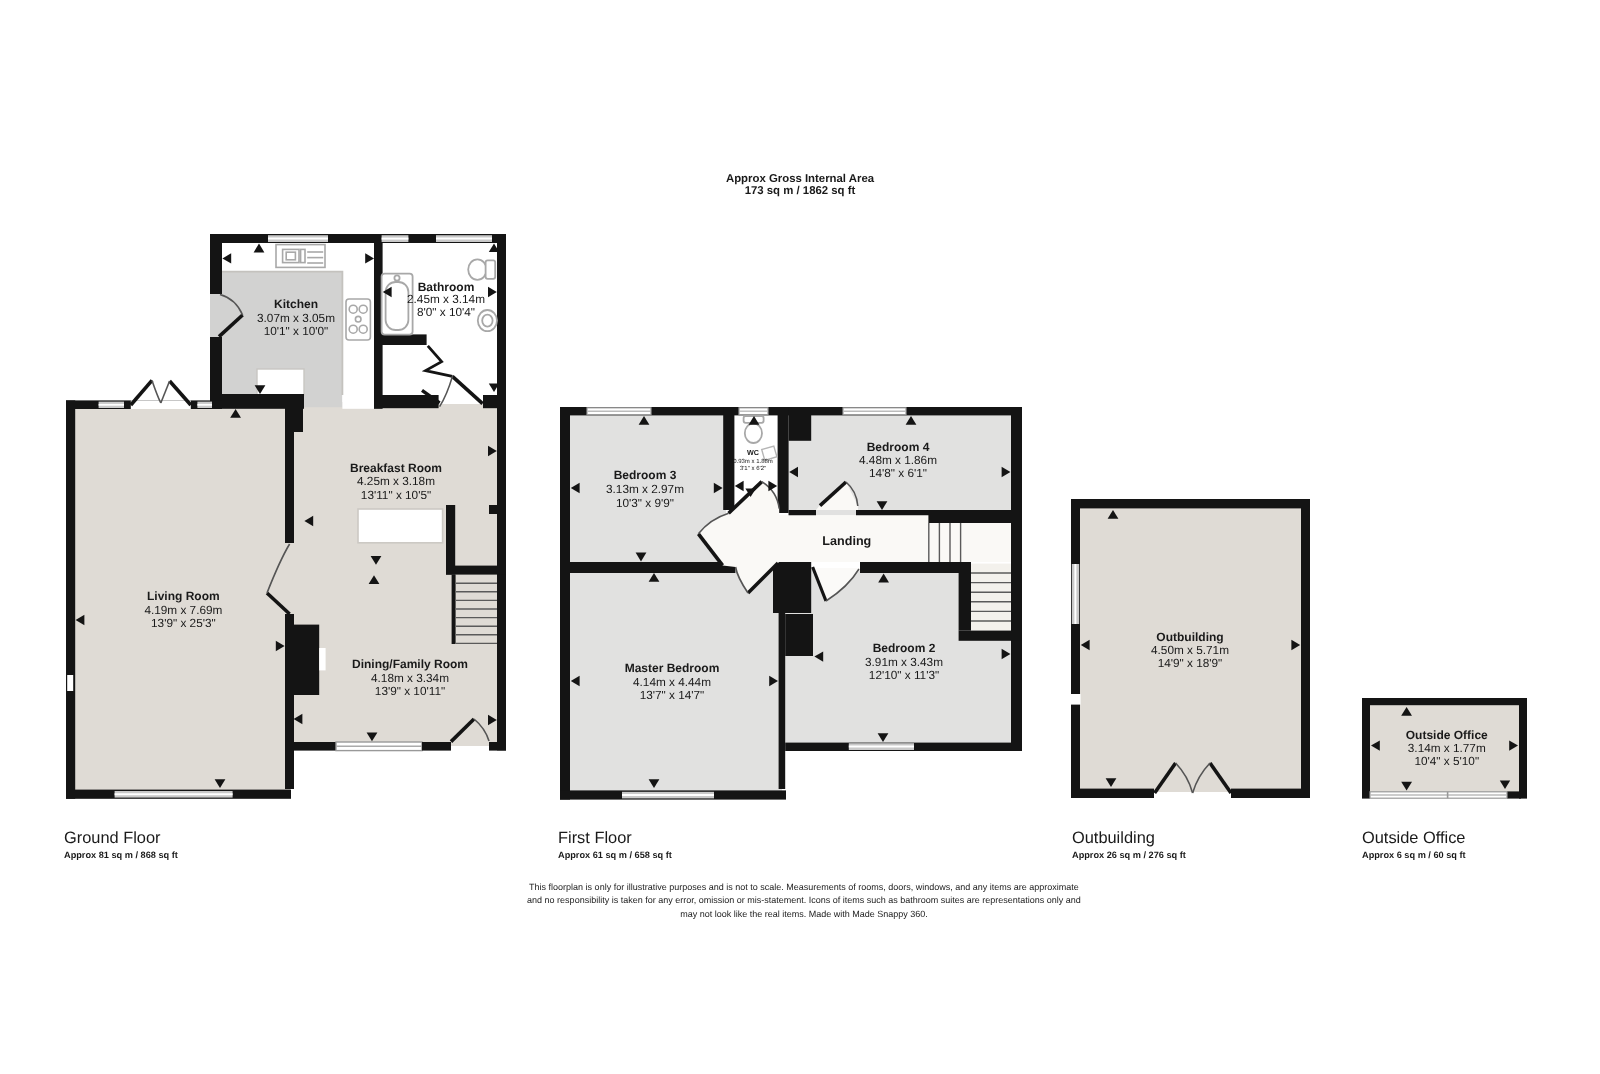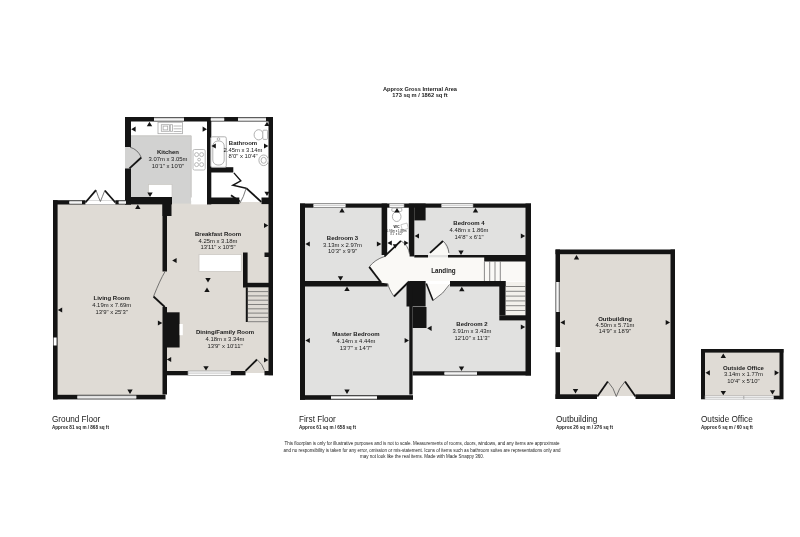--- a/index.html
+++ b/index.html
@@ -1,16 +1,16 @@
 <!DOCTYPE html>
 <html><head>
 <meta charset="utf-8">
 <style>
   html,body{margin:0;padding:0;background:#ffffff;}
-  .page{width:708px;height:537px;position:relative;font-family:"Liberation Sans",sans-serif;padding-left:20px;}
+  .page{width:708px;height:537px;position:relative;font-family:"Liberation Sans",sans-serif;}
   svg{display:block;}
   text{font-family:"Liberation Sans",sans-serif;fill:#1a1a1a;}
   .rt{font-weight:bold;font-size:6px;text-anchor:middle;}
   .rd{font-size:5.9px;text-anchor:middle;}
   .fl{font-size:8.2px;}
   .fa{font-size:4.6px;font-weight:bold;}
   .hd{font-size:5.7px;font-weight:bold;text-anchor:middle;}
   .dc{font-size:4.5px;text-anchor:middle;fill:#222;}
   .wct{font-weight:bold;font-size:3.6px;text-anchor:middle;}
   .wcd{font-size:3px;text-anchor:middle;}

